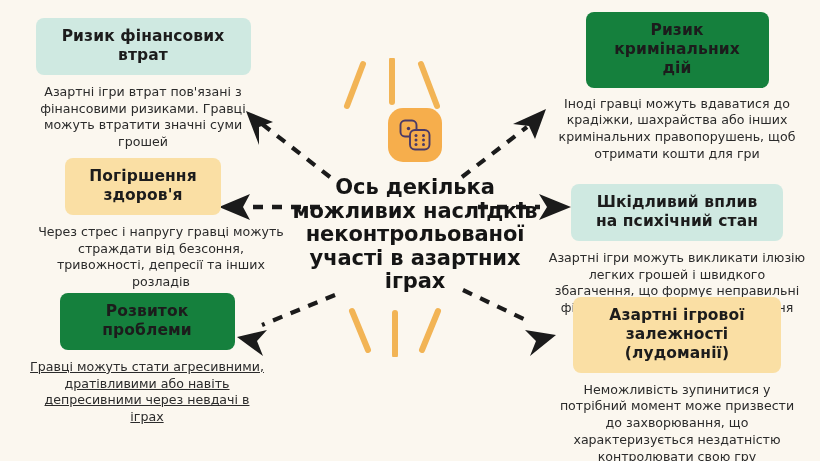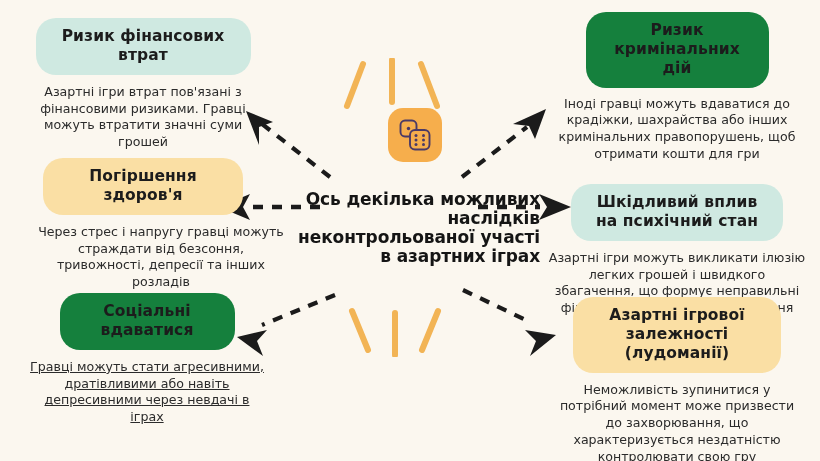--- a/index.html
+++ b/index.html
@@ -24,21 +24,21 @@
 
   
   .card {
     position: absolute;
     width: 250px;
     display: flex;
     flex-direction: column;
     align-items: center;
   }
   .card-pill {
-    border-radius: 20px;
+    border-radius: 8px;
     padding: 9px 14px 10px 14px;
     text-align: center;
     font-weight: bold;
     font-size: 15.5px;
     line-height: 1.22;
     color: #1c1c1c;
     letter-spacing: 0.1px;
     box-sizing: border-box;
   }
   .pill-mint  { background: #cfe9e1; }
@@ -59,21 +59,21 @@
   #card-health    { left: 18px;  top: 158px; }
   #card-social    { left: 22px;  top: 293px; }
 
   
   #card-criminal  { left: 552px; top: 12px;  }
   #card-mental    { left: 552px; top: 184px; }
   #card-addiction { left: 552px; top: 297px; }
 
   
   #card-financial .card-pill { width: 215px; }
-  #card-health    .card-pill { width: 200px; }
+  #card-health    .card-pill { width: 156px; }
   #card-social    .card-pill { width: 175px; }
   #card-criminal  .card-pill { width: 183px; }
   #card-mental    .card-pill { width: 212px; }
   #card-addiction .card-pill { width: 208px; }
 
   #card-financial .card-body { width: 240px; }
   #card-health    .card-body { width: 248px; margin-left: 36px; }
   #card-social    .card-body { width: 238px; text-decoration: underline; }
   #card-criminal  .card-body { width: 252px; margin-top: 8px; }
   #card-mental    .card-body { width: 258px; }
@@ -93,25 +93,25 @@
     width: 54px;
     height: 54px;
     border-radius: 15px;
     background: #f6ae4c;
     display: flex;
     align-items: center;
     justify-content: center;
     margin-top: 46px;
   }
   #center-title {
-    margin-top: 28px;
+    margin-top: 14px;
     width: 250px;
-    text-align: right;
+    text-align: center;
     font-weight: bold;
-    font-size: 17px;
+    font-size: 21px;
     line-height: 1.12;
     color: #151515;
     letter-spacing: -0.1px;
   }
 
   
   .rays {
     position: absolute;
     pointer-events: none;
   }
@@ -200,21 +200,21 @@
 фінансових втрат</div>
     <div class="card-body">Азартні ігри втрат пов'язані з фінансовими ризиками. Гравці можуть втратити значні суми грошей</div>
   </div>
 
   <div class="card" id="card-health">
     <div class="card-pill pill-amber">Погіршення здоров'я</div>
     <div class="card-body">Через стрес і напругу гравці можуть страждати від безсоння, тривожності, депресії та інших розладів</div>
   </div>
 
   <div class="card" id="card-social">
-    <div class="card-pill pill-pink">Соціальні вдаватися</div>
+    <div class="card-pill pill-pink">Розвиток проблеми</div>
     <div class="card-body">Гравці можуть стати агресивними, дратівливими або навіть депресивними через невдачі в іграх</div>
   </div>
 
   <div class="card" id="card-criminal">
     <div class="card-pill pill-pink">Ризик кримінальних дій</div>
     <div class="card-body">Іноді гравці можуть вдаватися до крадіжки, шахрайства або інших кримінальних правопорушень, щоб отримати кошти для гри</div>
   </div>
 
   <div class="card" id="card-mental">
     <div class="card-pill pill-mint">Шкідливий вплив на психічний стан</div>

